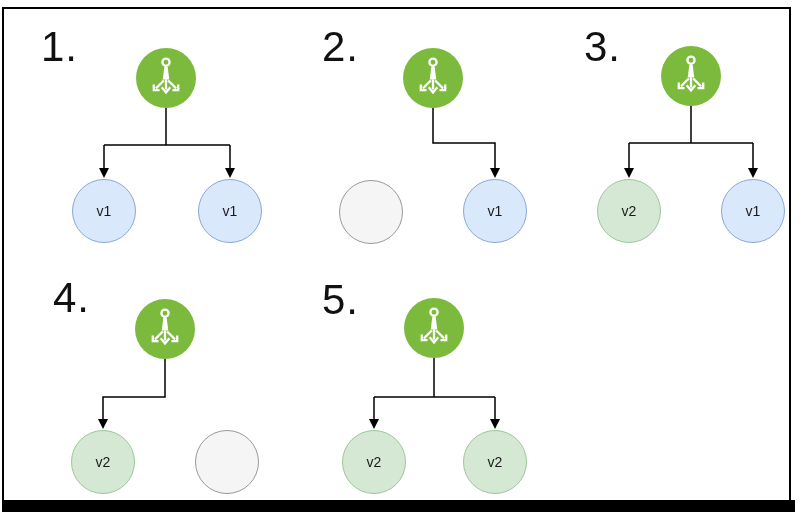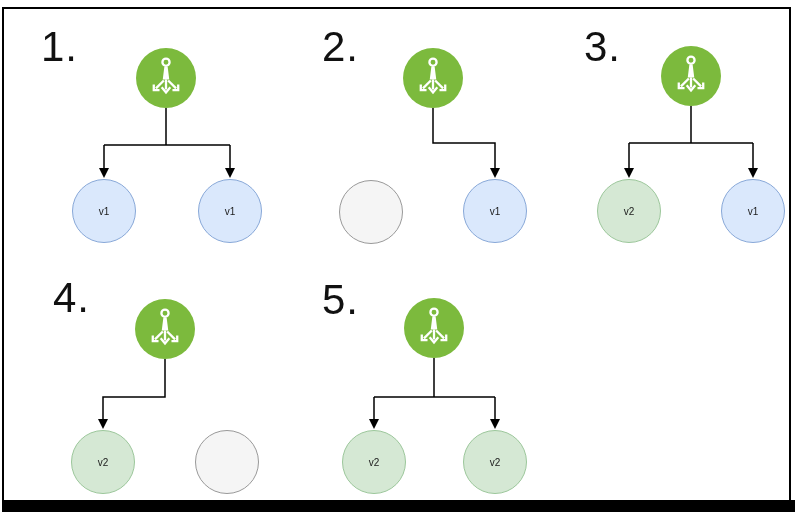--- a/index.html
+++ b/index.html
@@ -9,21 +9,21 @@
          box-sizing:border-box;}
   #bottom-bar{position:absolute;left:2px;top:500px;width:793px;height:12px;background:#000;}
   #connectors{position:absolute;left:0;top:0;width:808px;height:516px;}
   .num{position:absolute;font-size:42px;font-weight:400;color:#111;line-height:1;
        letter-spacing:1px;}
   .lb{position:absolute;width:60px;height:60px;border-radius:50%;
       display:flex;align-items:center;justify-content:center;}
   .lb svg{width:46px;height:46px;margin-top:-1px;}
   .pod{position:absolute;width:64px;height:64px;border-radius:50%;border:1px solid #999;
        box-sizing:border-box;display:flex;align-items:center;justify-content:center;}
-  .pod-label{font-size:10px;color:#1a1a1a;}
+  .pod-label{font-size:14px;color:#1a1a1a;}
   .stroke-ic{fill:none;stroke:#fff;stroke-width:3.2;}
 </style>
 </head>
 <body>
 
 <div id="page">
 
   <svg id="connectors" viewBox="0 0 808 516" xmlns="http://www.w3.org/2000/svg">
 
     <path d="M166,108 L166,145 M104,145 L230,145 M104,145 L104,169 M230,145 L230,169" stroke="#000" stroke-width="1.5" fill="none"></path>

